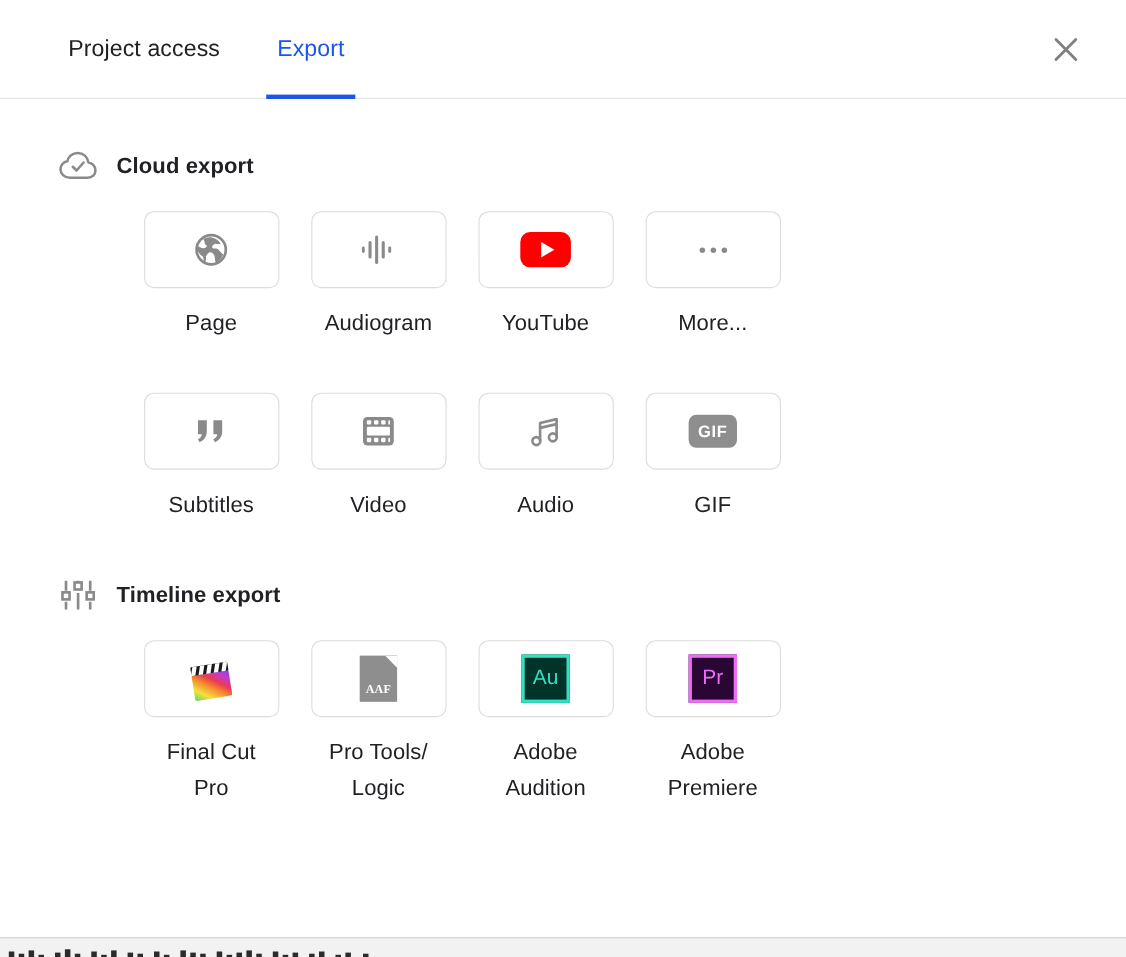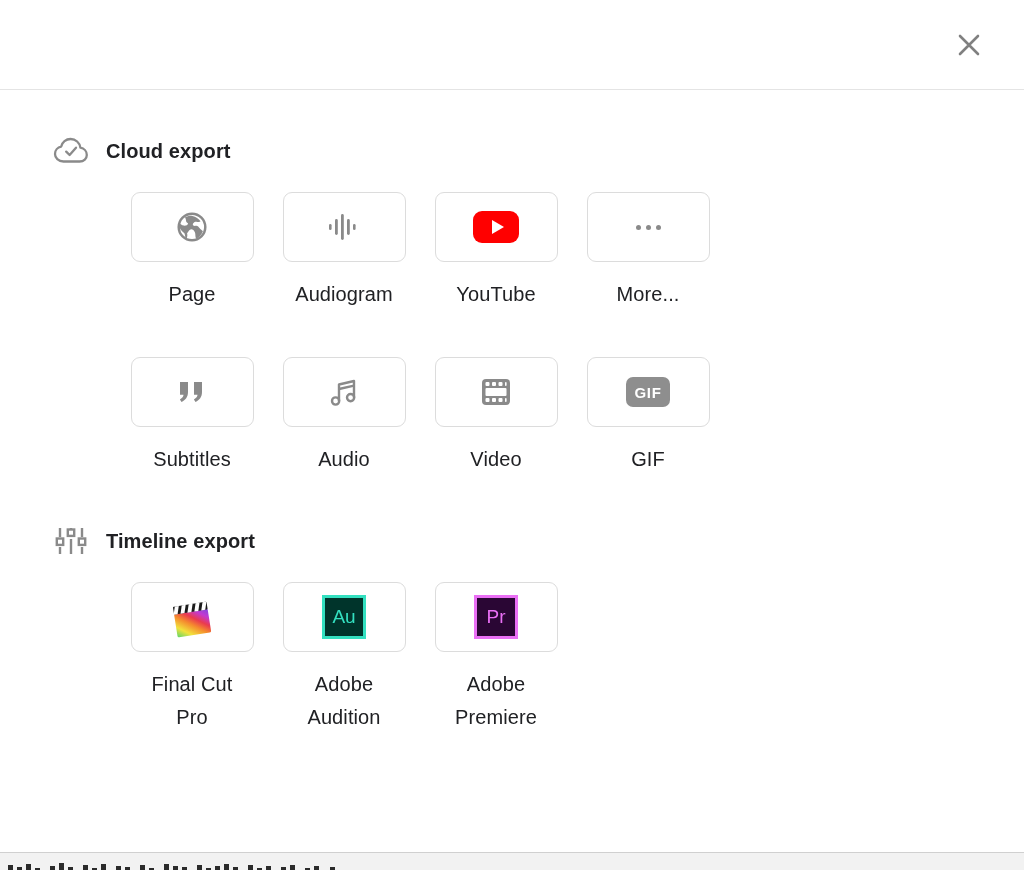--- a/index.html
+++ b/index.html
@@ -197,20 +197,28 @@
     overflow: hidden;
   }
   .under-strip svg { display:block; }
 </style>
 </head>
 <body>
 
 <div class="modal">
 
   <div class="tabbar">
+    <div class="tabs">
+      <button class="tab">
+        <span>Project access</span>
+      </button>
+      <button class="tab active">
+        <span>Export</span>
+      </button>
+    </div>
     <button class="close-btn">
       <svg width="26" height="26" viewBox="0 0 26 26">
         <path d="M4 4 L22 22 M22 4 L4 22" stroke="#808080" stroke-width="2.6" stroke-linecap="round" fill="none"></path>
       </svg>
     </button>
   </div>
 
   <div class="body">
 
     <div class="section">
@@ -280,54 +288,54 @@
         <button class="tile">
           <span class="tile-box">
             <svg class="ic" width="34" height="30" viewBox="0 0 34 30">
               <g fill="#8a8a8a">
                 <path d="M5 5 h8 v10 c0 5 -2.5 8 -6.5 10 l-1.6 -2.6 c2.4 -1.3 3.6 -2.9 3.6 -4.6 H5 Z"></path>
                 <path d="M19 5 h8 v10 c0 5 -2.5 8 -6.5 10 l-1.6 -2.6 c2.4 -1.3 3.6 -2.9 3.6 -4.6 H19 Z"></path>
               </g>
             </svg>
           </span>
           <span class="tile-label">Subtitles</span>
-        </button>
-
-        <button class="tile">
-          <span class="tile-box">
-            <svg class="ic" width="34" height="34" viewBox="0 0 34 34">
-              <g fill="none" stroke="#8a8a8a" stroke-width="2.4" stroke-linejoin="round">
-                <path d="M12 26 V9.5 L27 6 V22.5"></path>
-                <path d="M12 14 L27 10.6"></path>
-              </g>
-              <circle cx="8.6" cy="26" r="3.6" fill="none" stroke="#8a8a8a" stroke-width="2.4"></circle>
-              <circle cx="23.6" cy="22.6" r="3.6" fill="none" stroke="#8a8a8a" stroke-width="2.4"></circle>
-            </svg>
-          </span>
-          <span class="tile-label">Audio</span>
         </button>
 
         <button class="tile">
           <span class="tile-box">
             <svg class="ic" width="34" height="34" viewBox="0 0 34 34">
               <rect x="3" y="4" width="28" height="26" rx="4" fill="#8a8a8a"></rect>
               <g fill="#ffffff">
                 <rect x="6.5" y="7" width="4" height="4" rx="1"></rect>
                 <rect x="13" y="7" width="4" height="4" rx="1"></rect>
                 <rect x="19.5" y="7" width="4" height="4" rx="1"></rect>
                 <rect x="26" y="7" width="1.6" height="4" rx=".8"></rect>
                 <rect x="6.5" y="23" width="4" height="4" rx="1"></rect>
                 <rect x="13" y="23" width="4" height="4" rx="1"></rect>
                 <rect x="19.5" y="23" width="4" height="4" rx="1"></rect>
                 <rect x="26" y="23" width="1.6" height="4" rx=".8"></rect>
                 <rect x="6.5" y="13" width="21" height="8" rx="1"></rect>
               </g>
             </svg>
           </span>
           <span class="tile-label">Video</span>
+        </button>
+
+        <button class="tile">
+          <span class="tile-box">
+            <svg class="ic" width="34" height="34" viewBox="0 0 34 34">
+              <g fill="none" stroke="#8a8a8a" stroke-width="2.4" stroke-linejoin="round">
+                <path d="M12 26 V9.5 L27 6 V22.5"></path>
+                <path d="M12 14 L27 10.6"></path>
+              </g>
+              <circle cx="8.6" cy="26" r="3.6" fill="none" stroke="#8a8a8a" stroke-width="2.4"></circle>
+              <circle cx="23.6" cy="22.6" r="3.6" fill="none" stroke="#8a8a8a" stroke-width="2.4"></circle>
+            </svg>
+          </span>
+          <span class="tile-label">Audio</span>
         </button>
 
         <button class="tile">
           <span class="tile-box">
             <span class="gif-badge">GIF</span>
           </span>
           <span class="tile-label">GIF</span>
         </button>
 
       </div>
@@ -378,20 +386,29 @@
                   <polygon points="30,9 34,9 31.5,17 27.5,17"></polygon>
                   <polygon points="37,9 41,9 38.5,17 34.5,17"></polygon>
                 </g>
               </g>
             </svg>
           </span>
           <span class="tile-label">Final Cut
 Pro</span>
         </button>
 
+        <button class="tile">
+          <span class="tile-box">
+            <span class="doc-badge">
+              <span>AAF</span>
+            </span>
+          </span>
+          <span class="tile-label">Pro Tools/
+Logic</span>
+        </button>
 
         <button class="tile">
           <span class="tile-box">
             <span class="adobe-badge adobe-au">Au</span>
           </span>
           <span class="tile-label">Adobe
 Audition</span>
         </button>
 
         <button class="tile">

